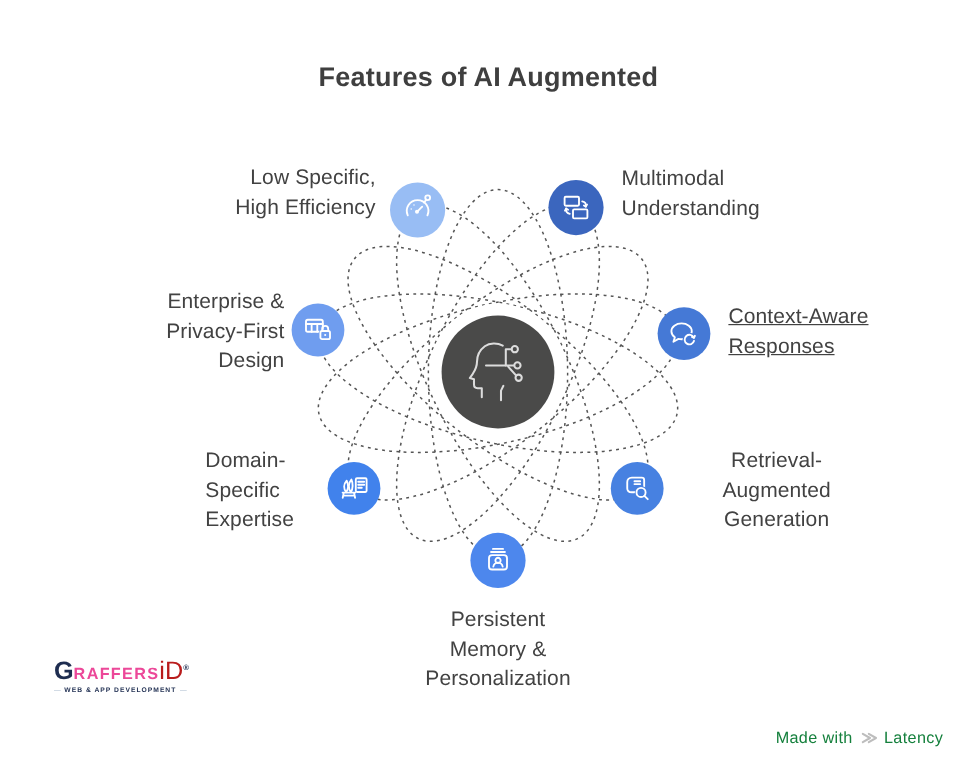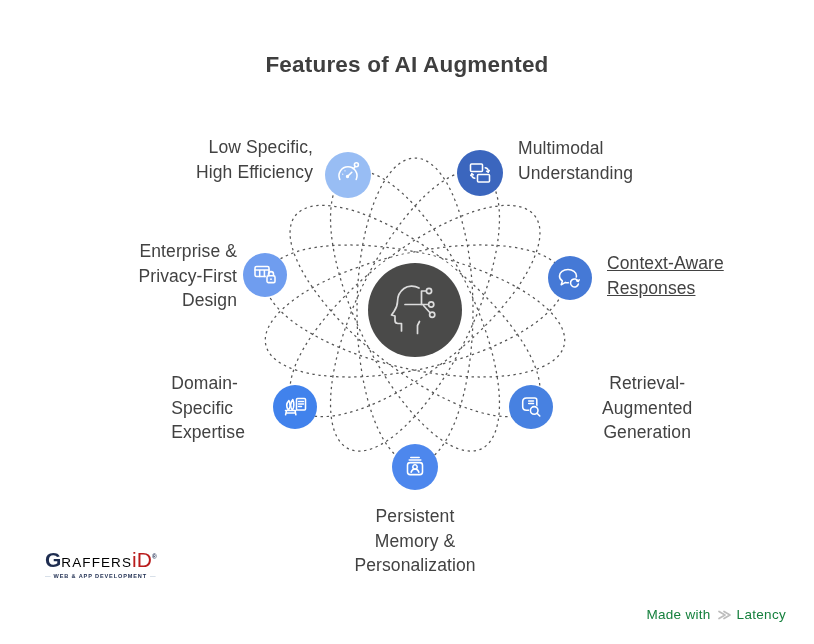--- a/index.html
+++ b/index.html
@@ -23,21 +23,21 @@
   .lbl-low{right:501px;top:135px;text-align:right;}
   .lbl-multi{left:518px;top:136px;text-align:left;}
   .lbl-ent{right:577px;top:239px;text-align:right;}
   .lbl-ctx{left:607px;top:251px;text-align:left;text-decoration:underline;}
   .lbl-dom{right:569px;top:371px;text-align:left;}
   .lbl-ret{left:570px;top:371px;text-align:center;margin-left:32px;}
   .lbl-per{left:265px;width:300px;top:504px;text-align:center;}
   .brand-logo{position:absolute;left:45px;top:548px;width:110px;}
   .brand-line{display:flex;align-items:baseline;white-space:nowrap;}
   .logo-g{font-size:21px;font-weight:700;color:#1e2d50;letter-spacing:0;}
-  .logo-rest{font-size:13.5px;font-weight:400;color:#000000;letter-spacing:1.1px;}
+  .logo-rest{font-size:13.5px;font-weight:700;color:#ec4899;letter-spacing:1.1px;}
   .logo-id{font-size:21px;font-weight:400;color:#b91c1c;letter-spacing:0;}
   .logo-reg{font-size:6.5px;font-weight:700;color:#1e2d50;position:relative;top:-8px;}
   .brand-tagline{
     margin-top:1px;font-size:5.6px;font-weight:700;color:#1e2d50;
     letter-spacing:.85px;white-space:nowrap;display:flex;align-items:center;gap:3px;
   }
   .tag-dash{color:#9fb3c8;font-weight:400;letter-spacing:0;}
   .made-with{
     position:absolute;right:28px;top:607px;display:flex;align-items:center;gap:5px;
     font-size:13.5px;color:#15803d;font-weight:500;letter-spacing:.3px;

